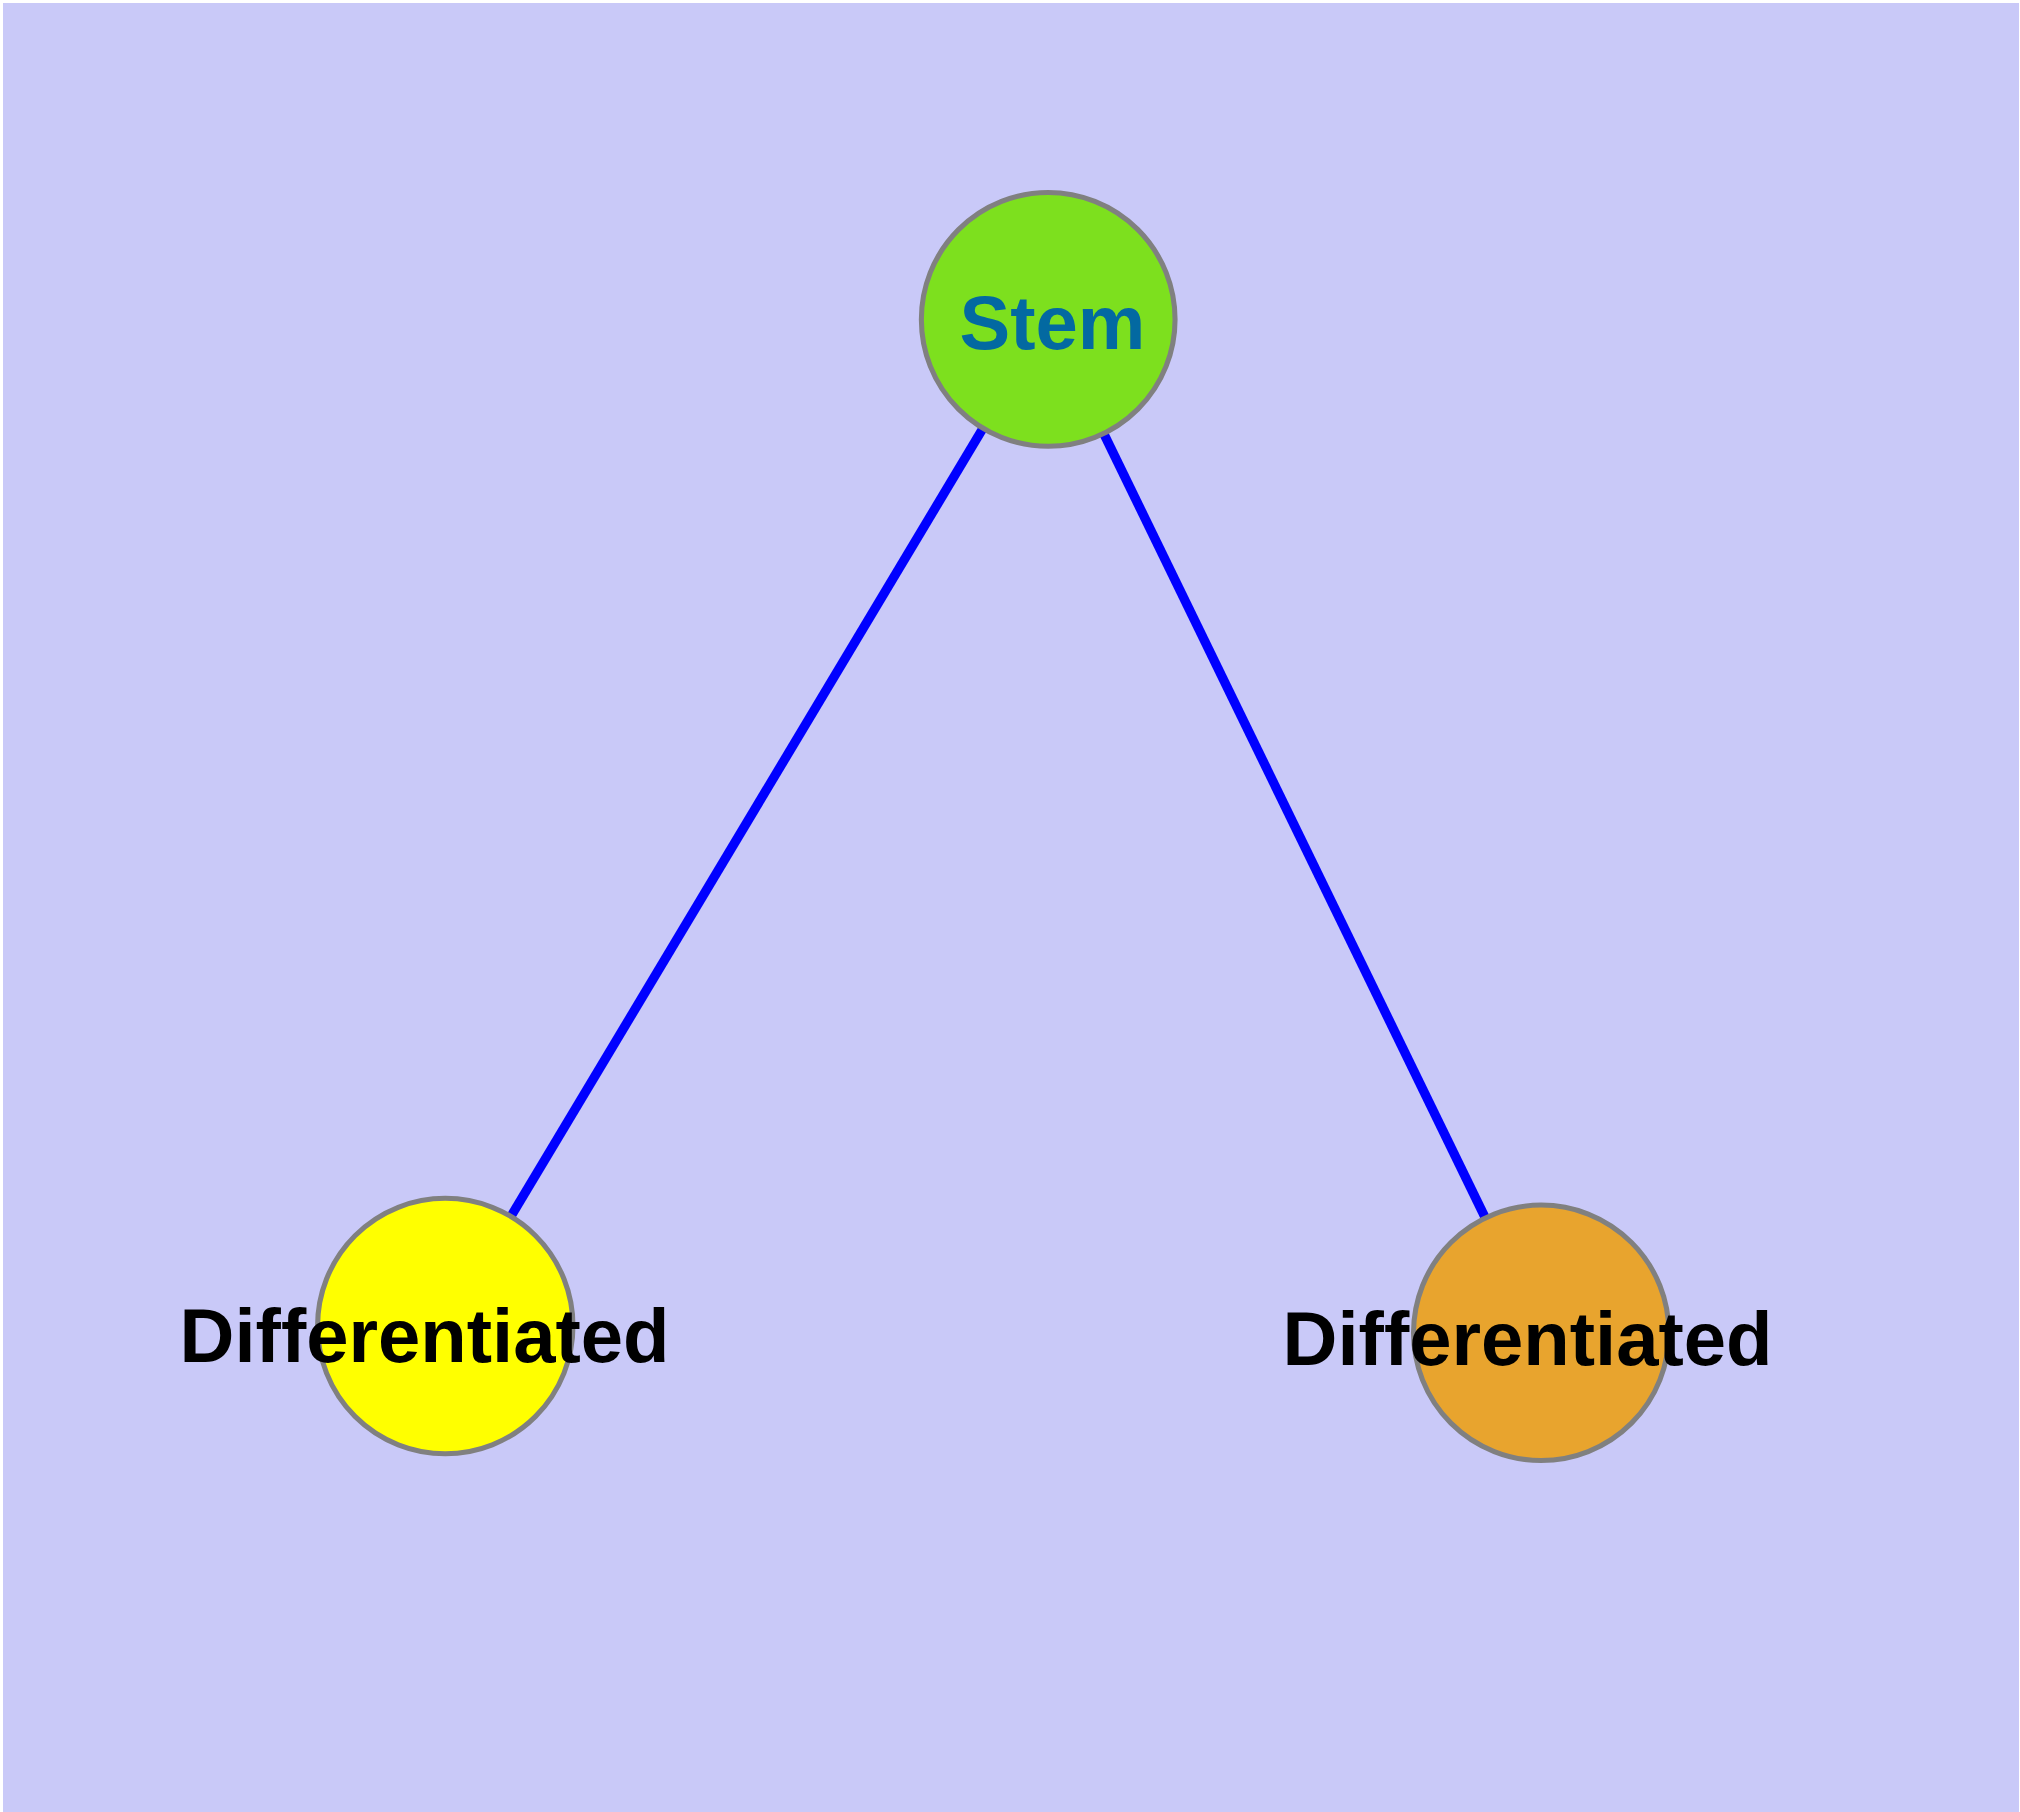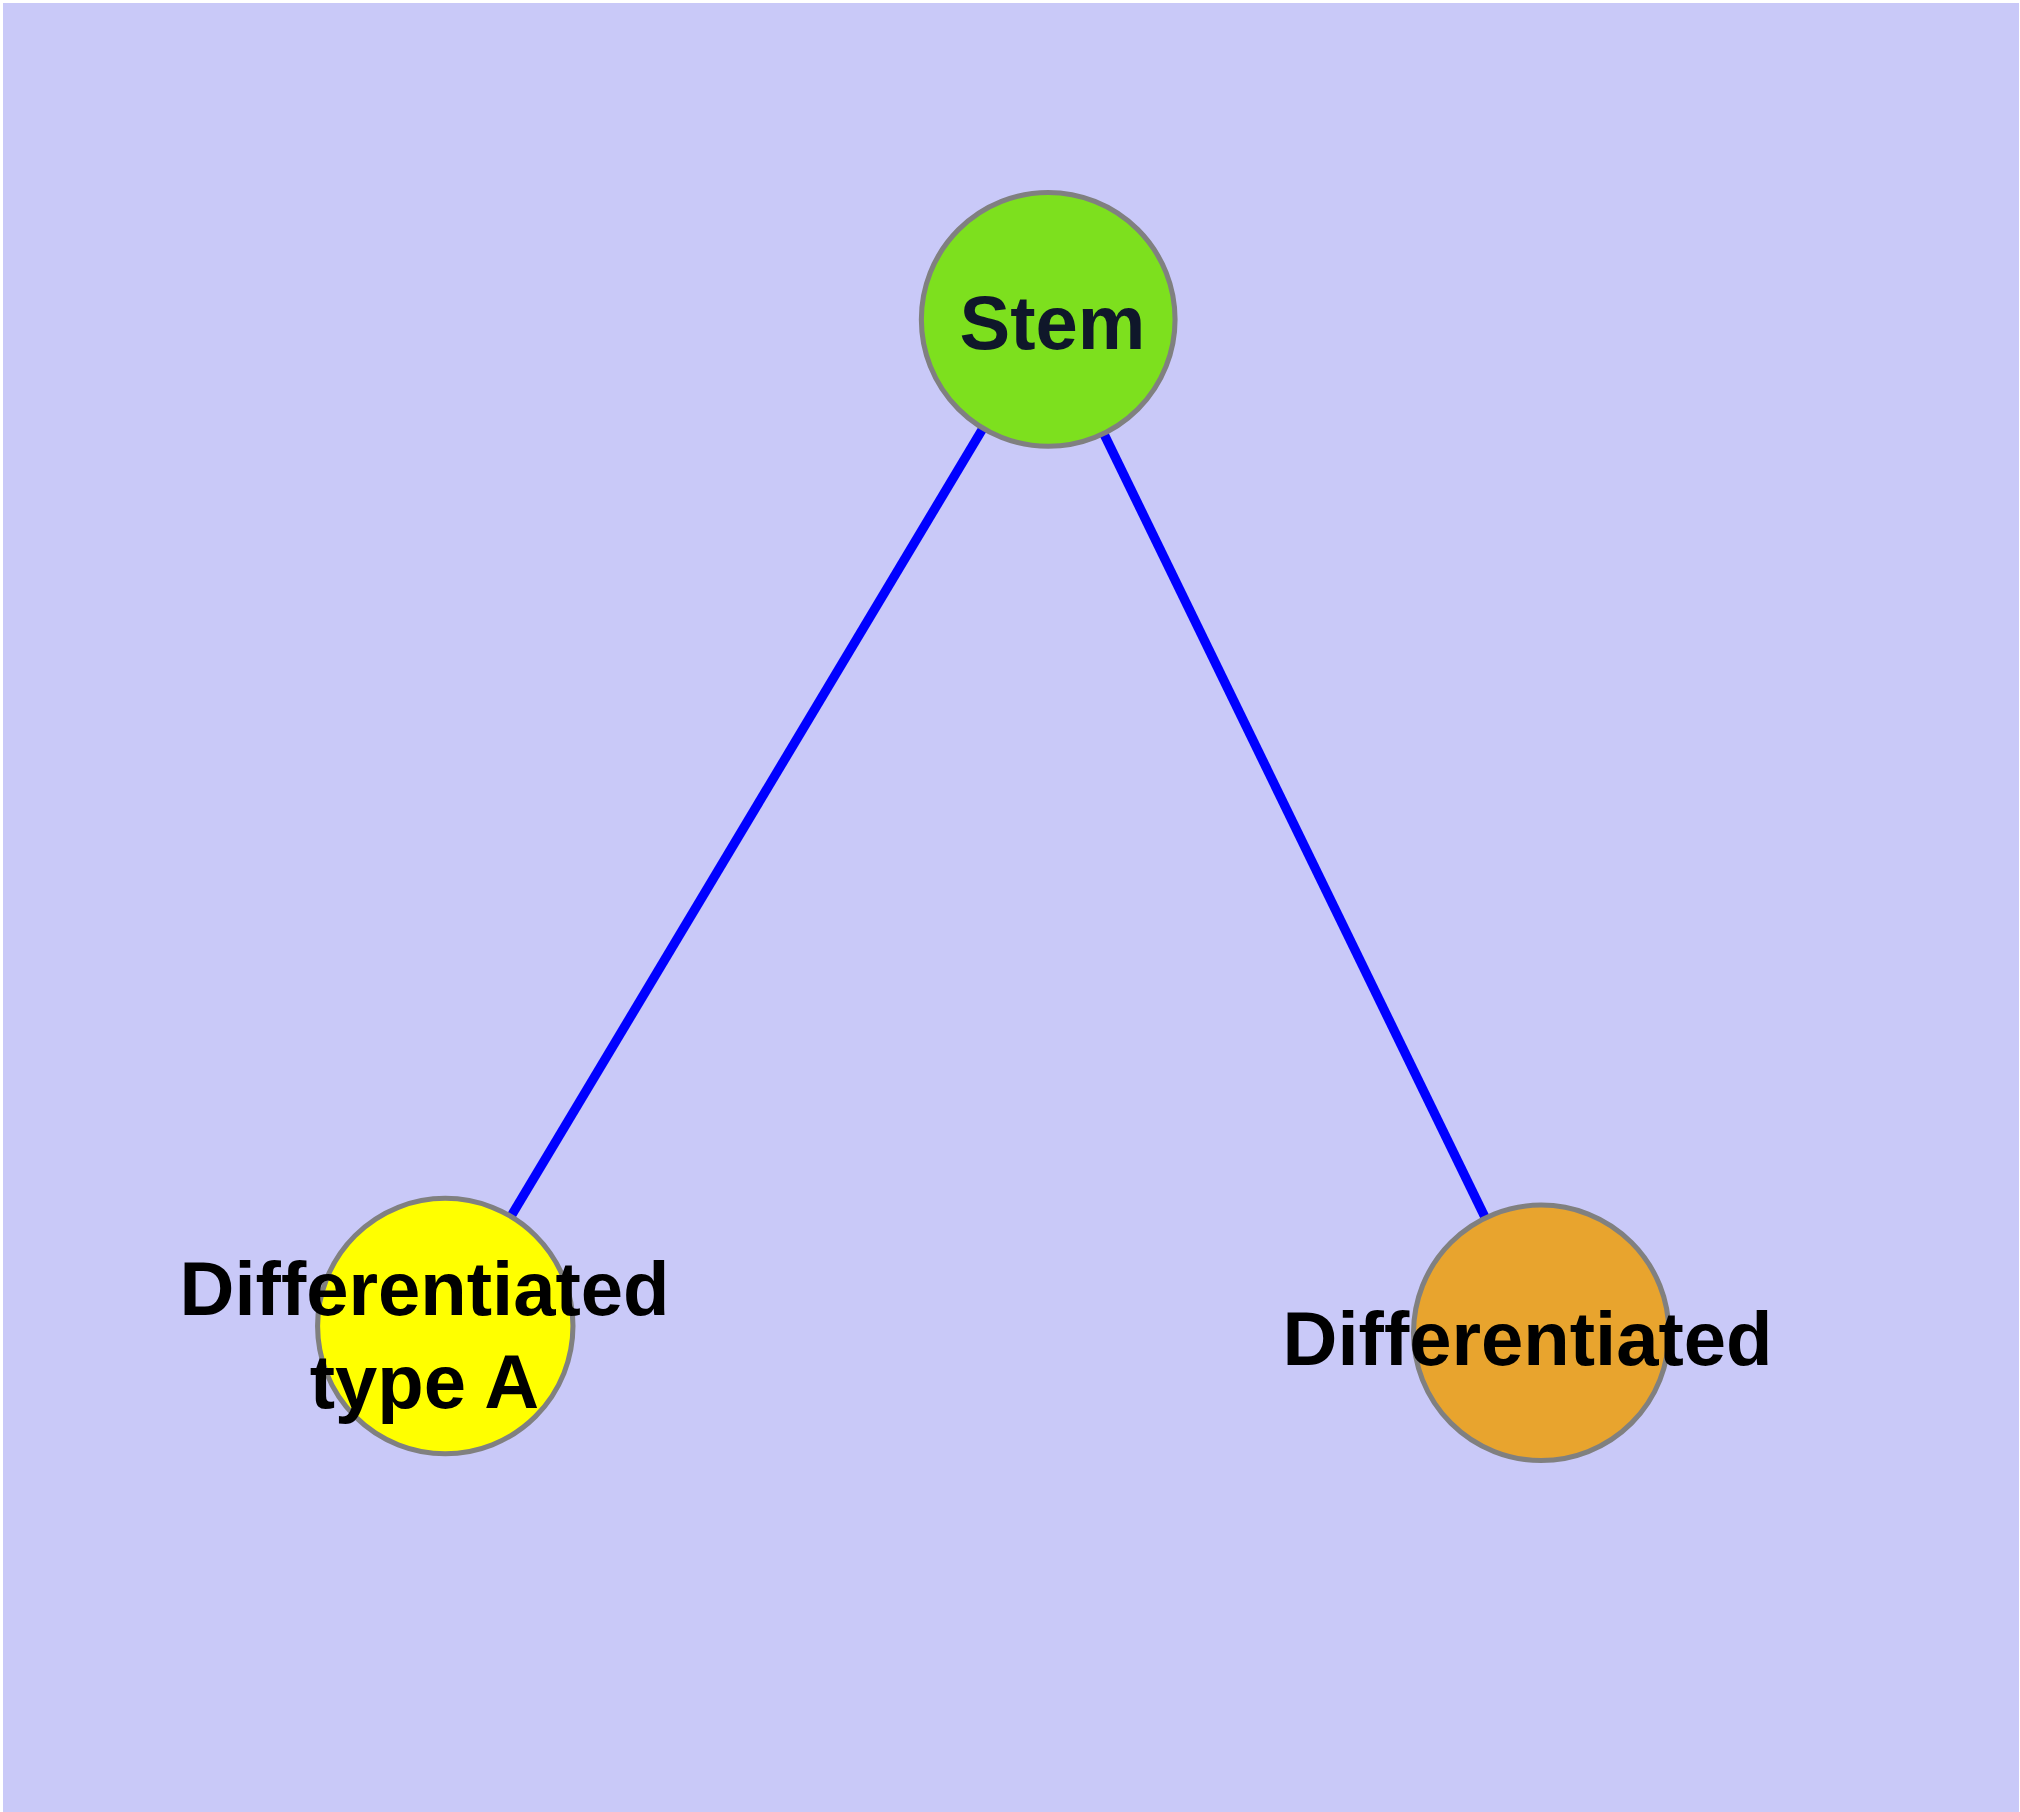--- a/index.html
+++ b/index.html
@@ -59,26 +59,25 @@
           <line x1="1236" y1="374" x2="523" y2="1564" stroke="#0000ff" stroke-width="11"></line>
           <line x1="1236" y1="374" x2="1819" y2="1572" stroke="#0000ff" stroke-width="11"></line>
         </g>
         <g>
           <circle cx="1236" cy="374" r="150" fill="#7de01e" stroke="#808080" stroke-width="6"></circle>
           <circle cx="523" cy="1564" r="151" fill="#ffff00" stroke="#808080" stroke-width="6"></circle>
           <circle cx="1819" cy="1572" r="151" fill="#e8a42e" stroke="#808080" stroke-width="6"></circle>
         </g>
       </svg>
     <div class="labels-layer">
-        <div class="node-label" style="left: 1050px; top: 319px; color: #0f172a; font-size: 76px; line-height: 93px;">
+        <div class="node-label" style="left: 1050px; top: 319px; color: #0369a1; font-size: 76px; line-height: 93px;">
           <div>Stem</div>
         </div>
         <div class="node-label" style="left: 422px; top: 1332px; color: rgb(0, 0, 0); font-size: 76px; line-height: 93px;">
           <div>Differentiated</div>
-          <div>type A</div>
         </div>
         <div class="node-label" style="left: 1525px; top: 1335px; color: rgb(0, 0, 0); font-size: 76px; line-height: 93px;">
           <div>Differentiated</div>
         </div>
       </div>
   </div>
 </div>
 
 
 </body></html>

